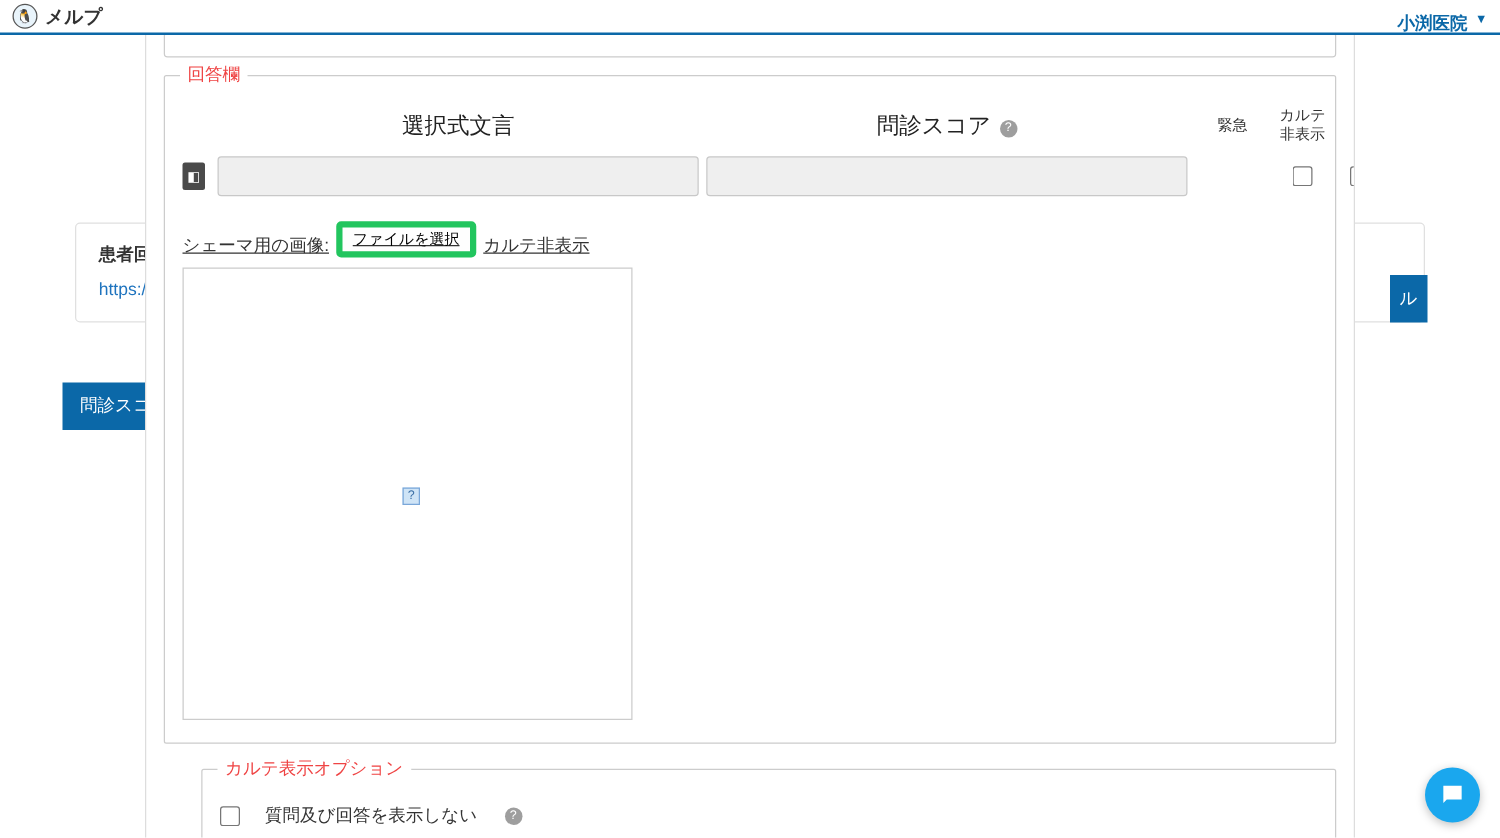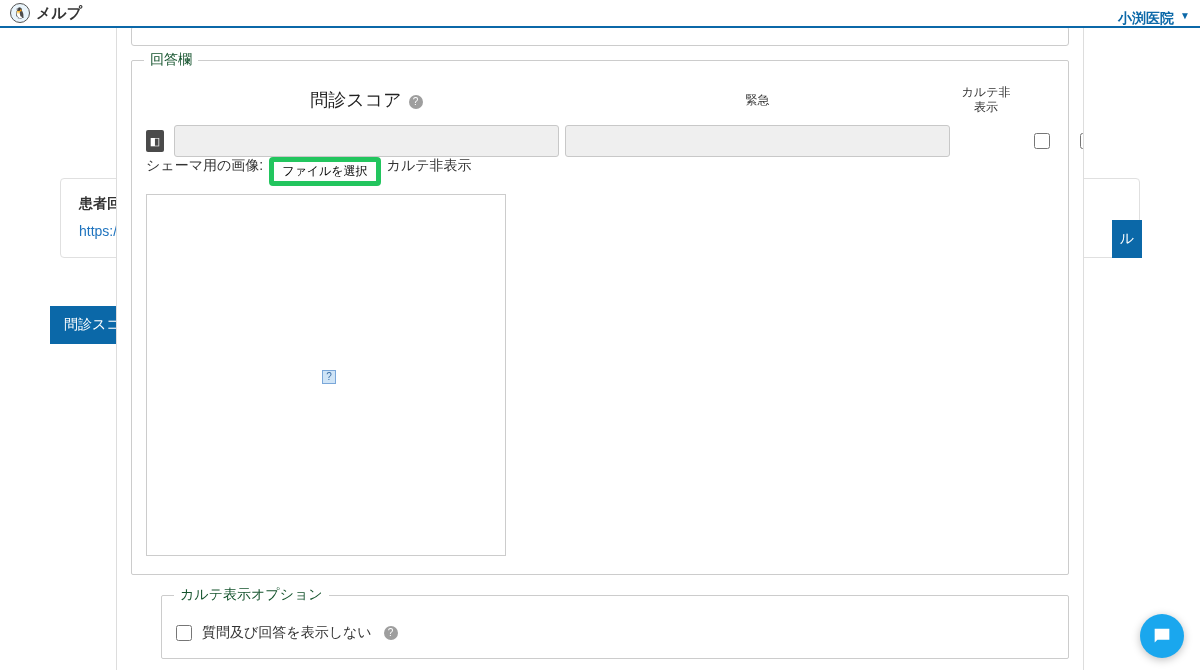--- a/index.html
+++ b/index.html
@@ -104,21 +104,21 @@
   border-radius: 2px;
   margin-top: 14px;
   padding: 14px 14px 18px;
   position: relative;
 }
 .legend {
   position: absolute;
   top: -10px; left: 12px;
   background: #fff;
   padding: 0 6px;
-  color: #14532d;
+  color: #ef4444;
 }
 .row-headers {
   display: grid;
   grid-template-columns: 22px 385px 385px 60px 40px 40px;
   gap: 6px;
   align-items: center;
   margin-top: 10px;
 }
 .row-headers .head {
   font-size: 18px;
@@ -169,24 +169,26 @@
   border-radius: 50%;
   background: #9e9e9e;
   color: #fff;
   font-size: 10px;
   line-height: 14px;
   text-align: center;
   vertical-align: 1px;
   margin-left: 2px;
 }
 .schema-line {
-  display: flex;
-  align-items: flex-start;
+  margin-top: 20px;
+  display: flex;
+  align-items: flex-end;
   gap: 6px;
   font-size: 14px;
+  text-decoration: underline;
 }
 .file-btn {
   border: 5px solid #22c55e;
   border-radius: 4px;
   padding: 1px 8px;
   font-size: 12px;
   background: #fefefe;
   cursor: pointer;
 }
 .canvas {
@@ -211,21 +213,21 @@
   border: 1px solid #ccc;
   border-radius: 2px;
   margin-top: 20px;
   padding: 18px 14px 6px;
   position: relative;
   margin-left: 30px;
 }
 .opt-row {
   display: flex;
   align-items: center;
-  gap: 10px;
+  gap: 20px;
   margin: 10px 0;
 }
 .opt-row .chk { margin: 0; }
 .chat-widget {
   position: absolute;
   right: 16px; bottom: 12px;
   width: 44px; height: 44px;
   border-radius: 50%;
   background: #1aa7ee;
   display: flex; align-items: center; justify-content: center;
@@ -259,20 +261,21 @@
   <button class="btn-right-partial">ル</button>
 
   <div class="modal">
     <div class="inner-top-box"></div>
 
     <div class="fieldset">
       <span class="legend">回答欄</span>
 
       <div class="row-headers">
         <span></span>
+        <span class="head">選択式文言</span>
         <span class="head" style="font-size:18px;white-space:nowrap;">
           <span>問診スコア</span>
           <span class="help-badge">?</span>
         </span>
         <span class="small-head">緊急</span>
         <span class="small-head">カルテ非表示</span>
       </div>
 
       <div class="row-inputs">
         <div class="drag-handle"></div>

